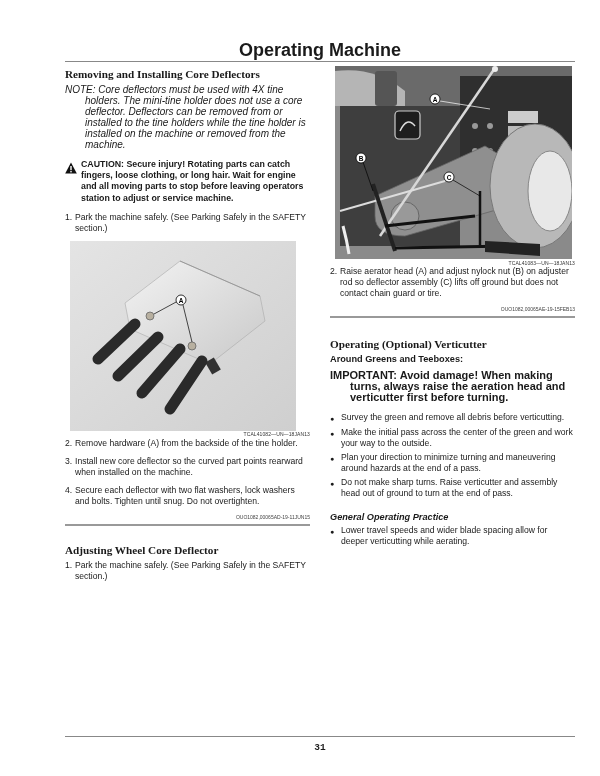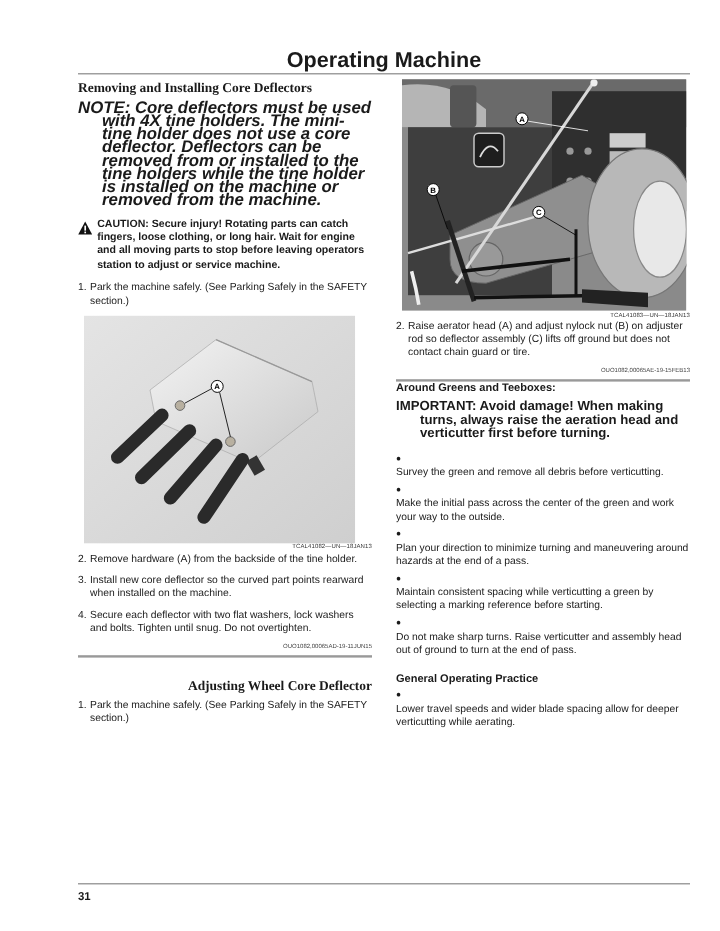--- a/index.html
+++ b/index.html
@@ -7,37 +7,37 @@
            font-family: "Liberation Sans", sans-serif; color: #1a1a1a; }
     .page-title { position: absolute; left: 65px; width: 510px; top: 40px; text-align: center;
                   font-size: 18px; font-weight: bold; }
     .rule-top { position: absolute; left: 65px; width: 510px; top: 61px; height: 0;
                 border-top: 1px solid #888; }
     .col { position: absolute; top: 64px; width: 245px; }
     .col-left { left: 65px; }
     .col-right { left: 330px; }
     .h2 { font-size: 11.2px; font-weight: bold; margin: 4px 0 4px 0; font-family: Liberation Serif, serif; }
     .h3 { font-size: 9.2px; font-weight: bold; margin: 0 0 6px 0; }
-    .p { font-size: 14px; line-height: 11px; font-weight: bold; }
+    .p { font-size: 10px; line-height: 11px; }
     .note { font-style: italic; padding-left: 20px; text-indent: -20px; margin-bottom: 9px; }
     .caution { display: flex; font-weight: bold; font-size: 8.8px; line-height: 11.2px; margin-bottom: 8px; }
     .caution .warn { width: 12px; height: 12px; flex: 0 0 12px; margin-top: 3px; margin-right: 4px; }
     ol, ul { margin: 0; padding: 0; list-style: none; }
     .step { display: flex; font-size: 8.6px; line-height: 11px; margin-bottom: 7px; }
     .step .num { width: 10px; flex: 0 0 10px; }
-    .bullet { display: flex; font-size: 8.6px; line-height: 11px; margin-bottom: 3px; flex-direction: column; }
+    .bullet { display: flex; font-size: 8.6px; line-height: 11px; margin-bottom: 3px; }
     .bullet .dot { width: 11px; flex: 0 0 11px; font-size: 7px; padding-top: 1px; }
     .important { font-weight: bold; font-size: 11px; line-height: 11px; padding-left: 20px; text-indent: -20px; margin-bottom: 9px; }
     .figure { position: relative; }
     .fig-id { font-size: 5px; text-align: right; color: #333; letter-spacing: 0.1px; }
     .ref-id { font-size: 5px; text-align: right; color: #444; margin-top: 3px; }
     .section-rule { border-top: 2px solid #999; margin: 4px 0 0 0; }
     .rule-bottom { position: absolute; left: 65px; width: 510px; top: 736px; border-top: 1px solid #888; }
-    .page-number { position: absolute; left: 65px; width: 510px; top: 742px; text-align: left;
-                   font-size: 9.5px; font-weight: bold; }
+    .page-number { position: absolute; left: 65px; width: 510px; top: 742px; text-align: center;
+                   font-size: 9.5px; font-weight: bold; font-family: Liberation Mono, monospace; }
     svg { display: block; }
   </style>
 </head>
 <body>
 
 <div class="page-title">Operating Machine</div>
 <div class="rule-top"></div>
 
 <div class="col col-left">
   <div class="h2">Removing and Installing Core Deflectors</div>
@@ -99,21 +99,21 @@
       <span>Install new core deflector so the curved part points rearward when installed on the machine.</span>
     </li>
     <li class="step">
       <span class="num">4.</span>
       <span>Secure each deflector with two flat washers, lock washers and bolts. Tighten until snug. Do not overtighten.</span>
     </li>
   </ol>
   <div class="ref-id">OUO1082,00065AD-19-11JUN15</div>
   <div class="section-rule"></div>
 
-  <div class="h2" style="margin-top:18px;text-align:right;">Adjusting Wheel Core Deflector</div>
+  <div class="h2" style="margin-top:18px;">Adjusting Wheel Core Deflector</div>
   <ol>
     <li class="step">
       <span class="num">1.</span>
       <span>Park the machine safely. (See Parking Safely in the SAFETY section.)</span>
     </li>
   </ol>
 </div>
 
 <div class="col col-right">
   <div class="figure" style="margin-top:2px;">
@@ -159,45 +159,42 @@
   </div>
   <ol>
     <li class="step">
       <span class="num">2.</span>
       <span>Raise aerator head (A) and adjust nylock nut (B) on adjuster rod so deflector assembly (C) lifts off ground but does not contact chain guard or tire.</span>
     </li>
   </ol>
   <div class="ref-id" style="margin-top:0;">OUO1082,00065AE-19-15FEB13</div>
   <div class="section-rule"></div>
 
+  <div class="h2" style="margin-top:20px;">Operating (Optional) Verticutter</div>
   <div class="h3">Around Greens and Teeboxes:</div>
   <div class="important">IMPORTANT: Avoid damage! When making turns, always raise the aeration head and verticutter first before turning.</div>
   <ul>
     <li class="bullet">
         <span class="dot">●</span>
         <span>Survey the green and remove all debris before verticutting.</span>
       </li>
     <li class="bullet">
         <span class="dot">●</span>
         <span>Make the initial pass across the center of the green and work your way to the outside.</span>
       </li>
     <li class="bullet">
         <span class="dot">●</span>
         <span>Plan your direction to minimize turning and maneuvering around hazards at the end of a pass.</span>
       </li>
     <li class="bullet">
         <span class="dot">●</span>
-        <span>Maintain consistent spacing while verticutting a green by selecting a marking reference before starting.</span>
-      </li>
-    <li class="bullet">
-        <span class="dot">●</span>
         <span>Do not make sharp turns. Raise verticutter and assembly head out of ground to turn at the end of pass.</span>
       </li>
   </ul>
-  <div class="h3" style="margin-top:13px; margin-bottom:3px;">General Operating Practice</div>
+  <div class="h3" style="margin-top:13px; margin-bottom:3px;font-style:italic;">General Operating Practice</div>
   <ul>
     <li class="bullet">
         <span class="dot">●</span>
         <span>Lower travel speeds and wider blade spacing allow for deeper verticutting while aerating.</span>
       </li>
   </ul>
 </div>
 
 <div class="rule-bottom"></div>
 <div class="page-number">31</div>

